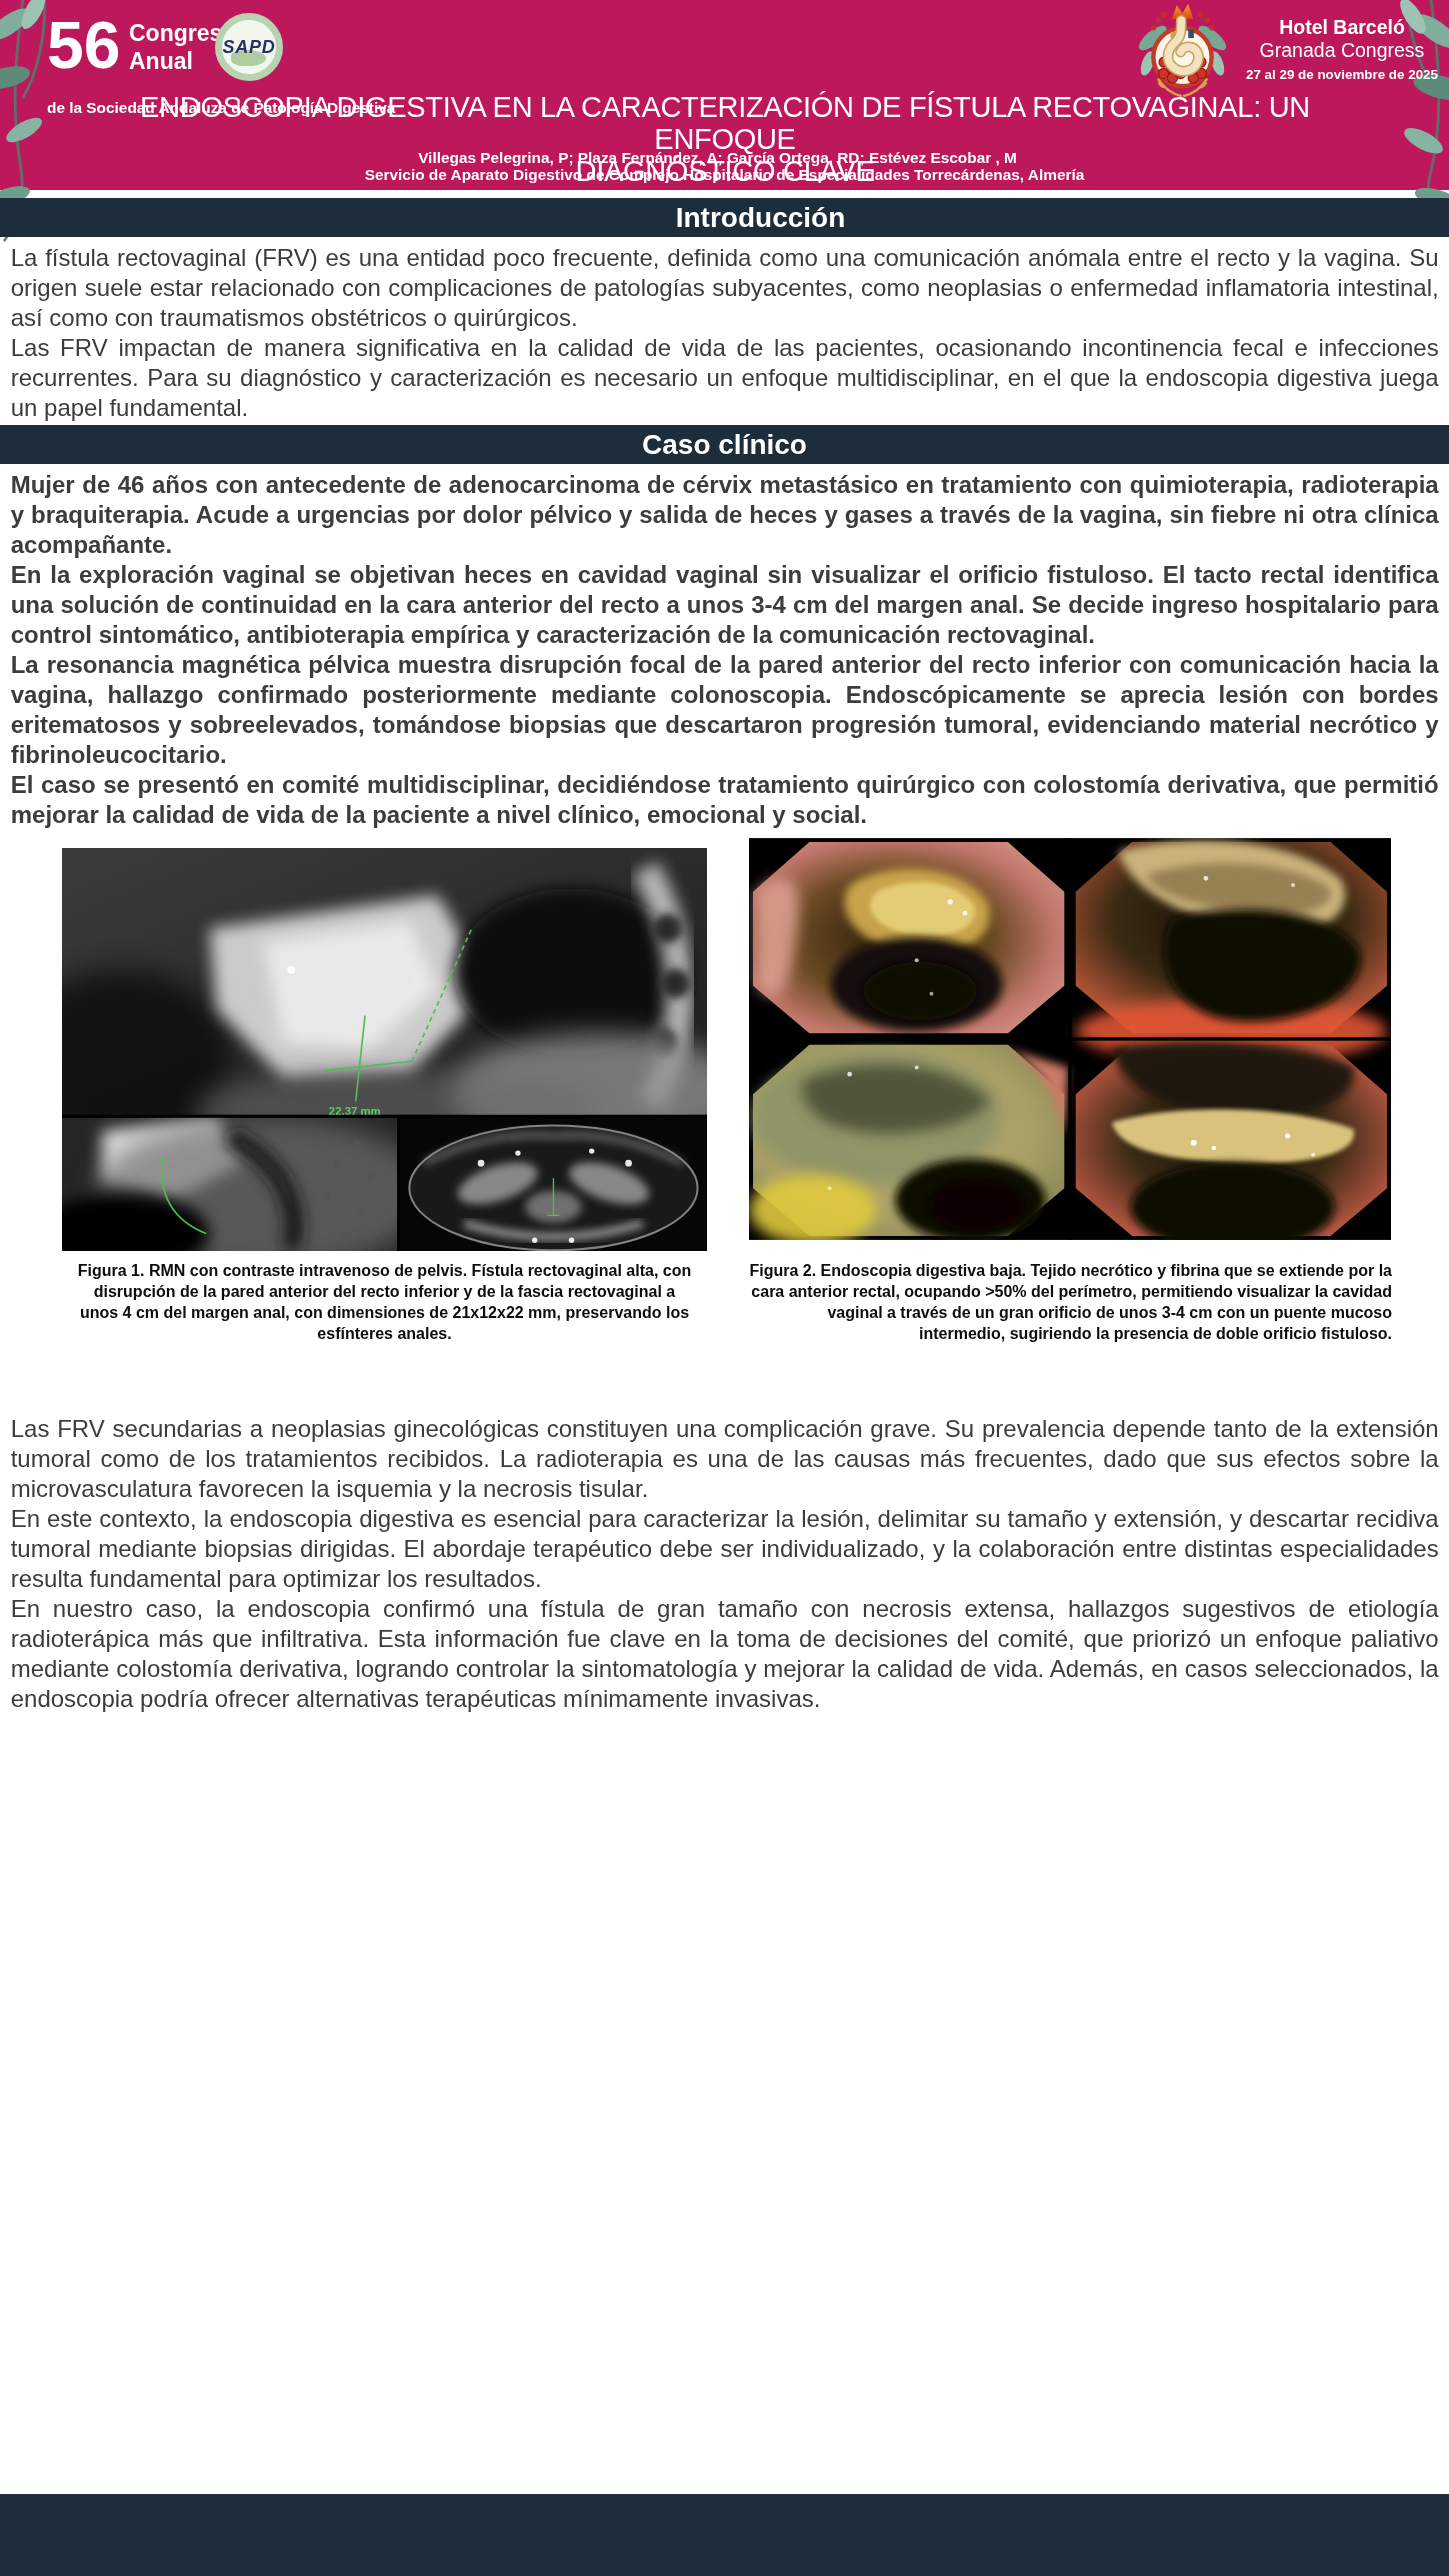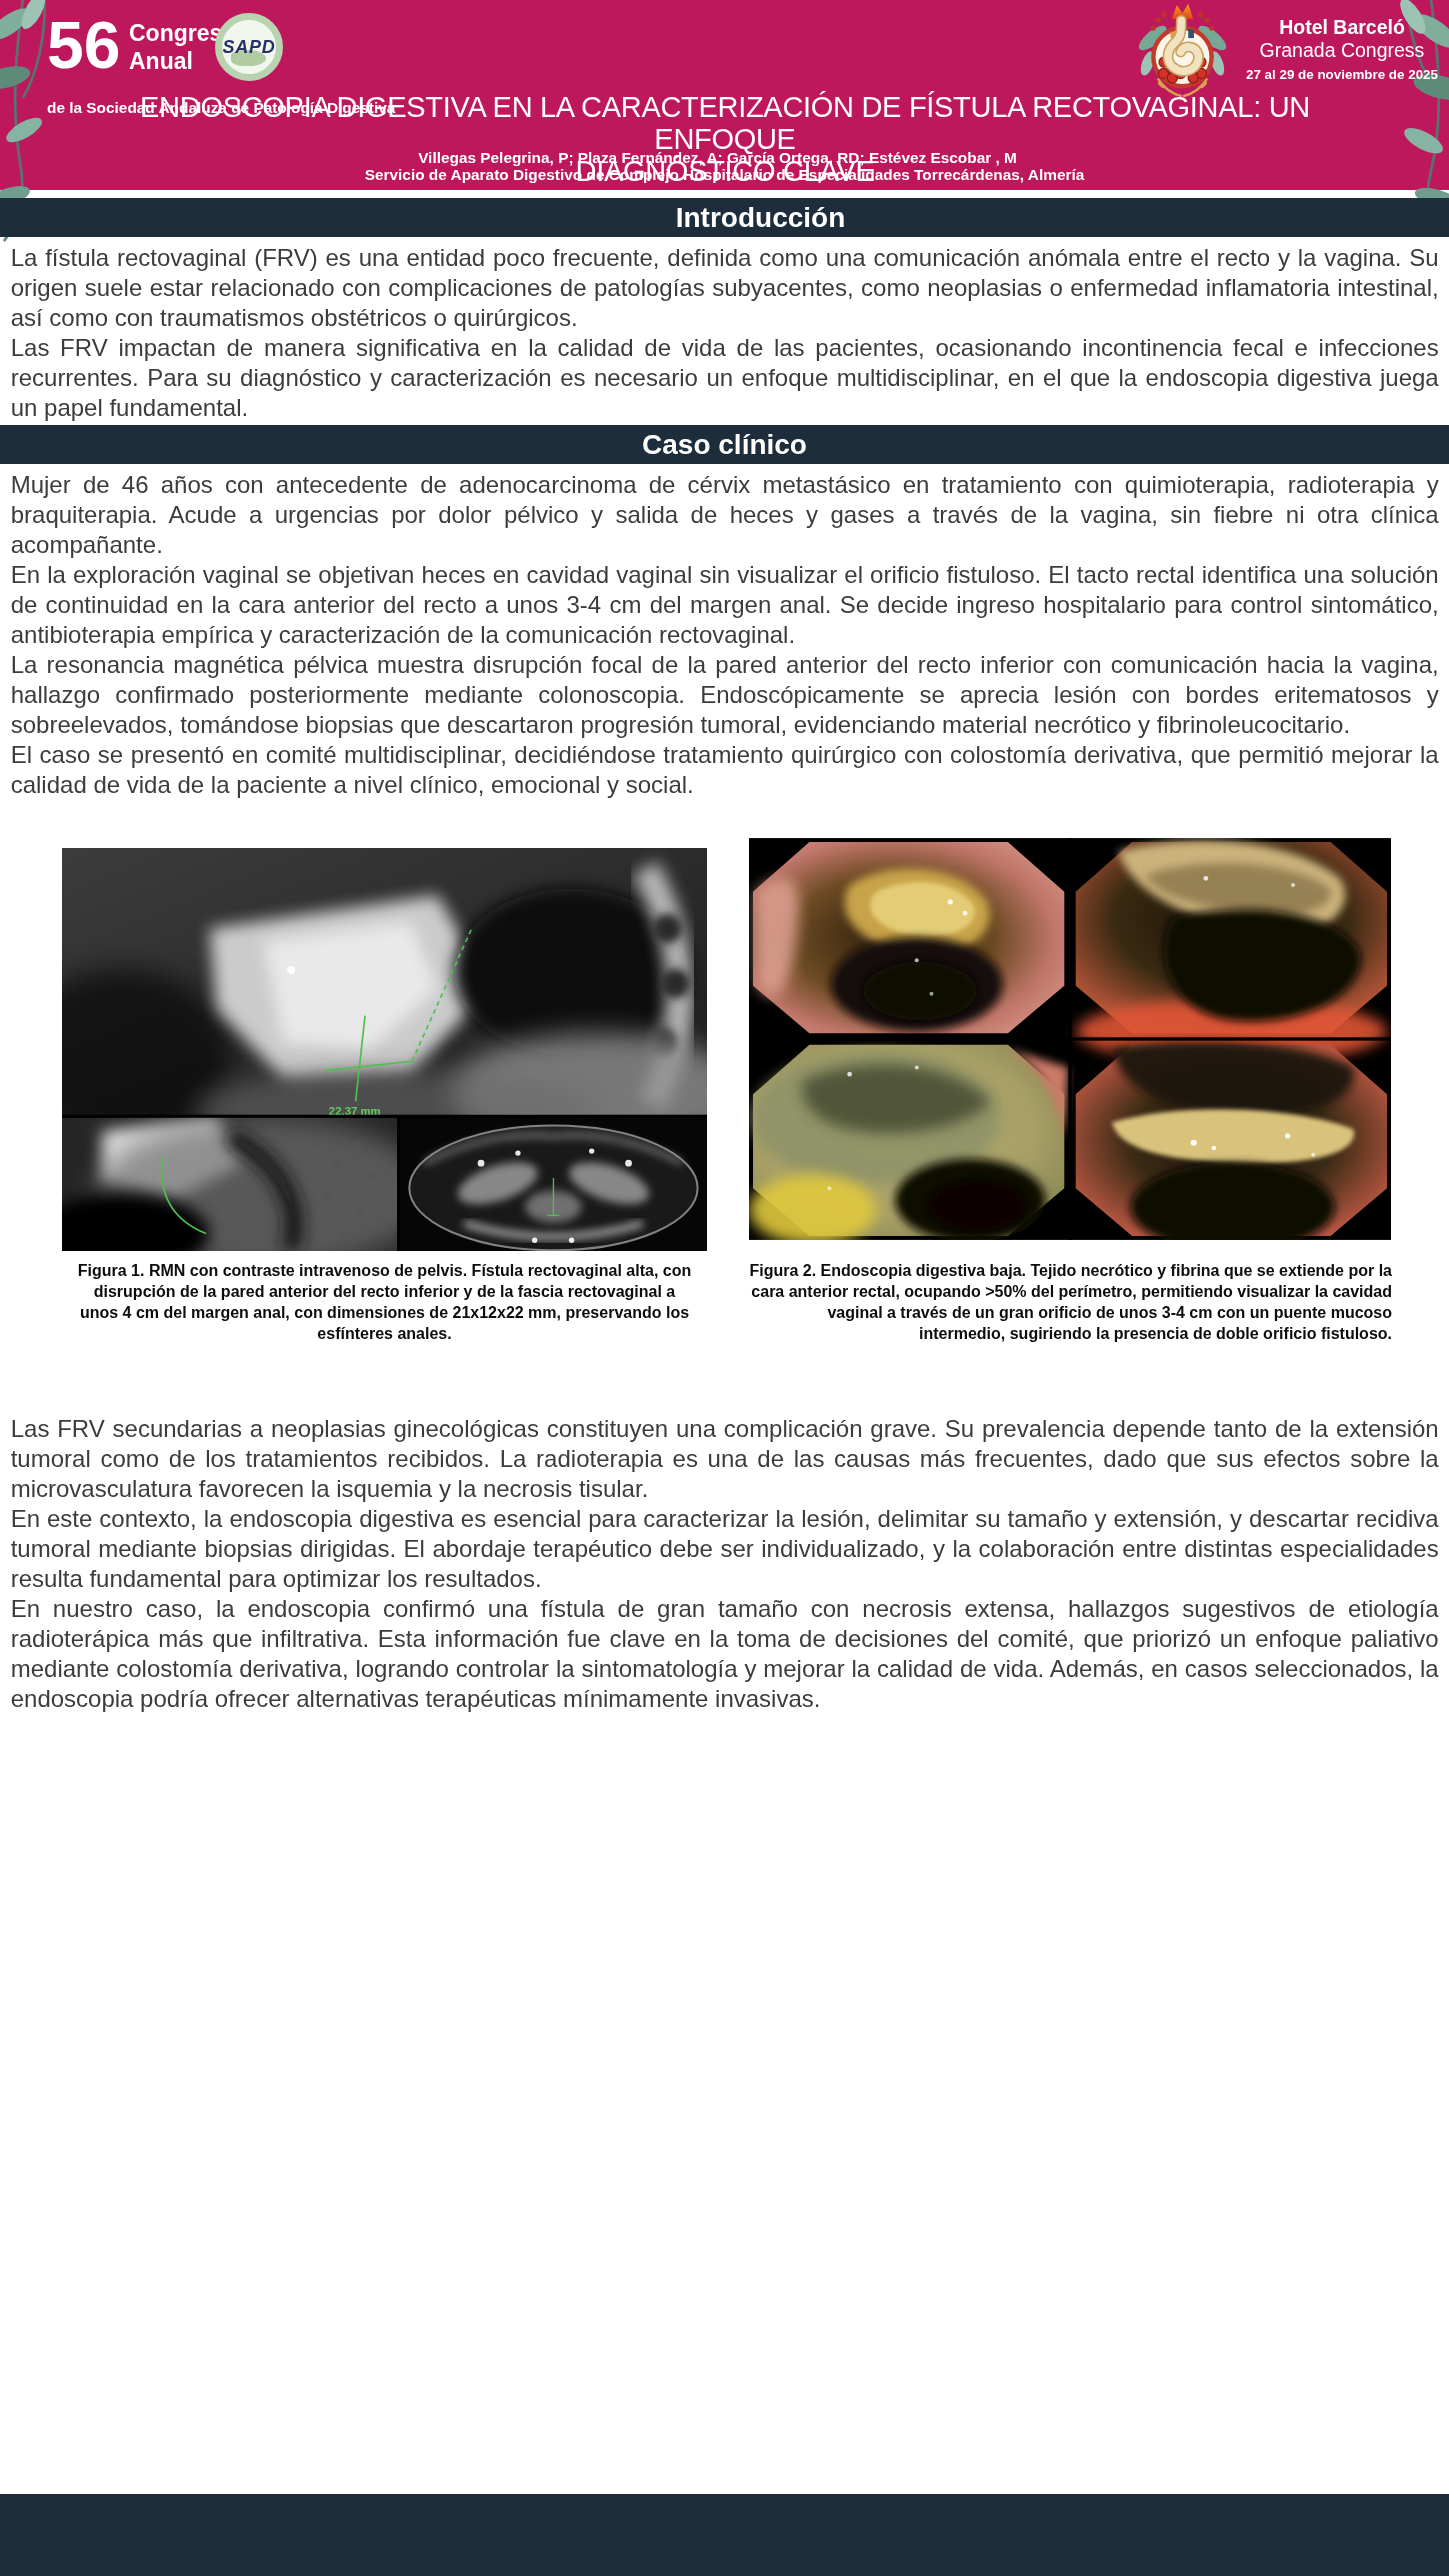--- a/index.html
+++ b/index.html
@@ -35,21 +35,21 @@
                font-size:28px;font-weight:bold;text-align:center;line-height:39px;}
   #bar-intro{top:198px;padding-left:36px;}
   #bar-caso{top:425px;}
   #bar-disc{top:1360px;}
 
   
   .body-text{position:absolute;left:10.7px;width:1428px;color:#3c3c3c;font-size:24px;line-height:30px;
              text-align:justify;}
   .body-text p{margin:0;}
   #intro-text{top:243px;}
-  #caso-text{top:470px;}
+  #caso-text{top:470px;font-weight:bold;}
   #disc-text{top:1414px;}
 
   
   .figure-img{position:absolute;display:block;}
   #fig1-img{left:62px;top:848px;}
   #fig2-img{left:749px;top:838px;}
   .fig-caption{position:absolute;text-align:center;color:#0d0d0d;font-size:16px;line-height:21px;font-weight:bold;}
   #fig1-caption{left:76px;top:1260px;width:617px;}
   #fig2-caption{left:748px;top:1260px;width:644px;text-align:right;}
 

